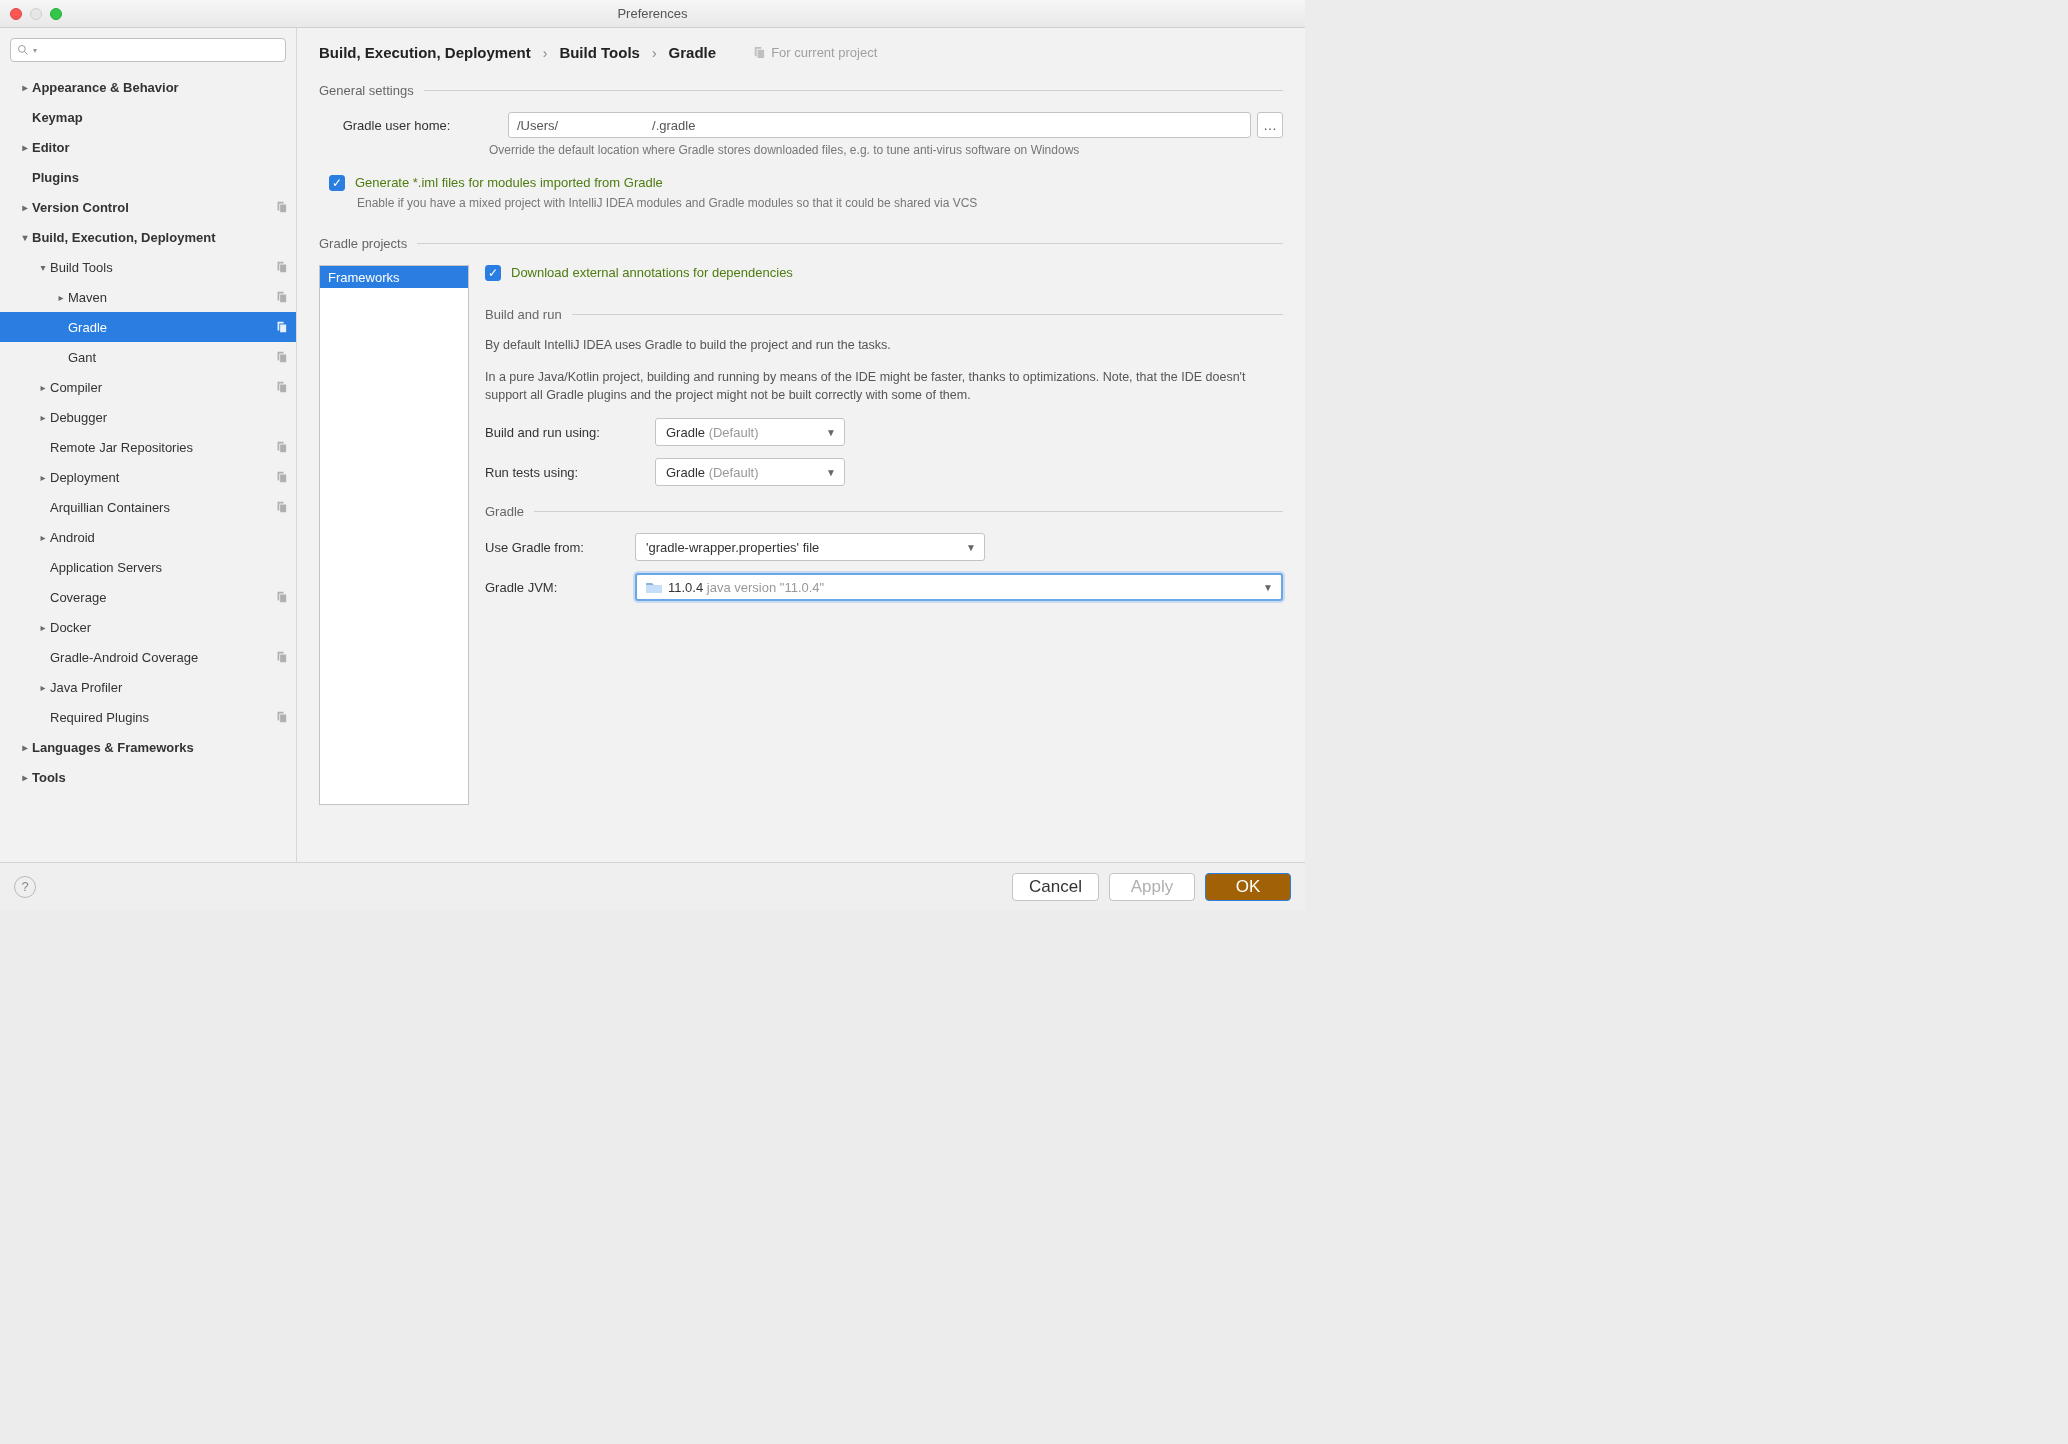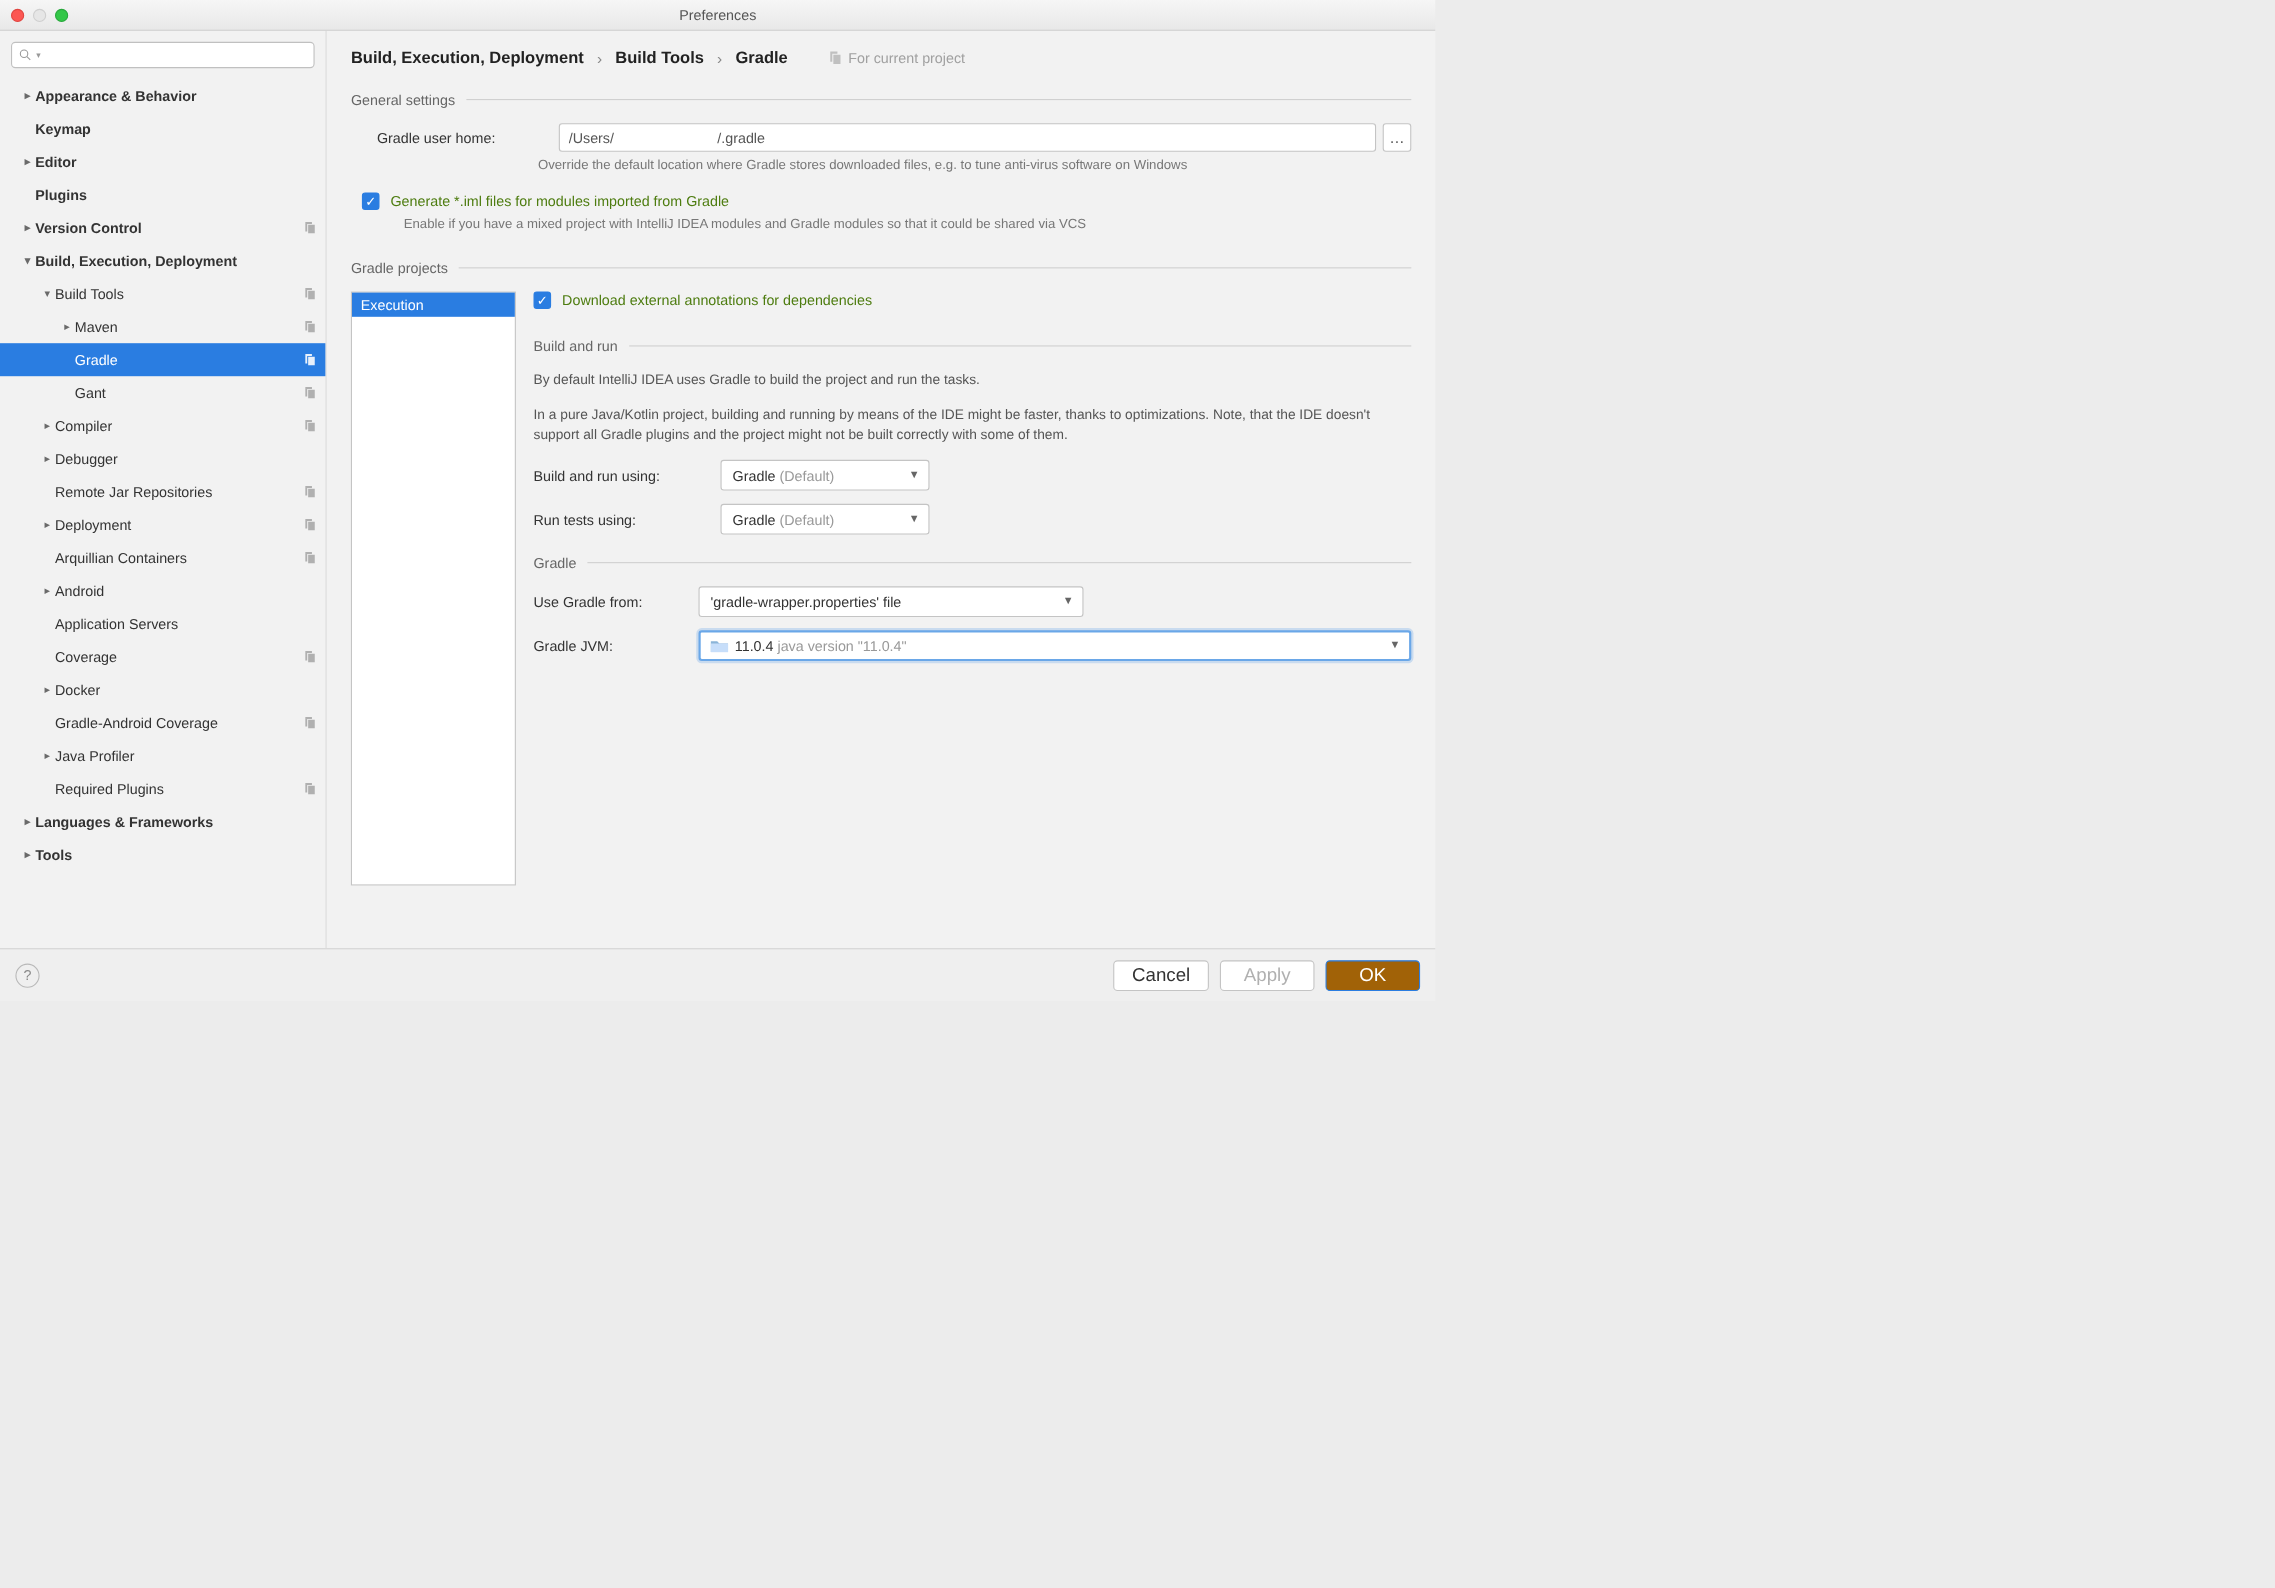--- a/index.html
+++ b/index.html
@@ -376,32 +376,32 @@
           <input class="text-input" type="text" value="/Users/                          /.gradle" style="">
           <div class="square-btn">…</div>
         </div>
       </div>
       <div class="hint">Override the default location where Gradle stores downloaded files, e.g. to tune anti-virus software on Windows</div>
 
       <div class="checkbox-row">
         <div class="cb checked"></div>
         <div>
           <div class="cb-label">Generate *.iml files for modules imported from Gradle</div>
-          <div class="hint tight" style="margin-left:12px;margin-top:6px;">Enable if you have a mixed project with IntelliJ IDEA modules and Gradle modules so that it could be shared via VCS</div>
+          <div class="hint tight" style="margin-left:2px;margin-top:6px;">Enable if you have a mixed project with IntelliJ IDEA modules and Gradle modules so that it could be shared via VCS</div>
         </div>
       </div>
 
       <div class="section-header" style="margin-top:22px;">
         <span class="title">Gradle projects</span>
         <span class="line"></span>
       </div>
 
       <div class="two-col">
         <div class="projects-list">
-          <div class="pl-item">Execution</div>
+          <div class="pl-item">Frameworks</div>
         </div>
 
         <div class="right-pane">
           <div class="checkbox-row">
             <div class="cb checked"></div>
             <div class="cb-label">Download external annotations for dependencies</div>
           </div>
 
           <div class="section-header" style="margin-top:26px;">
             <span class="title">Build and run</span>

